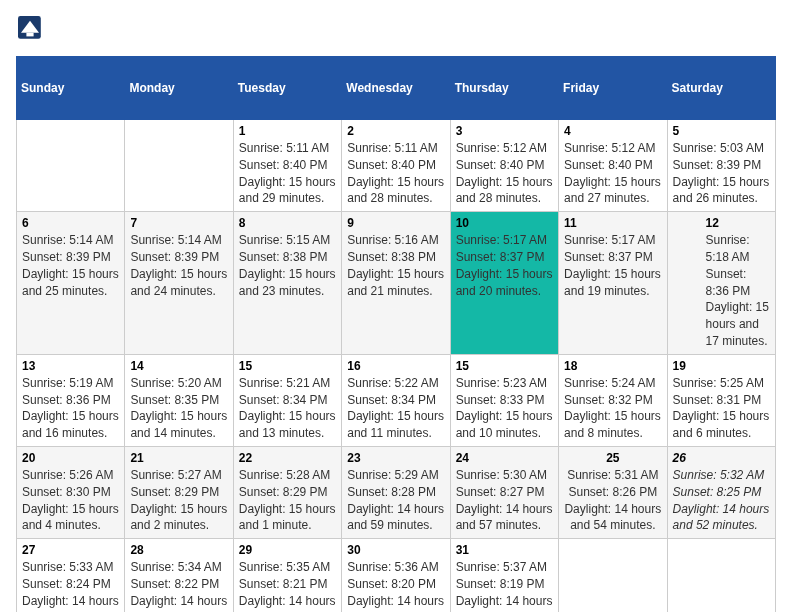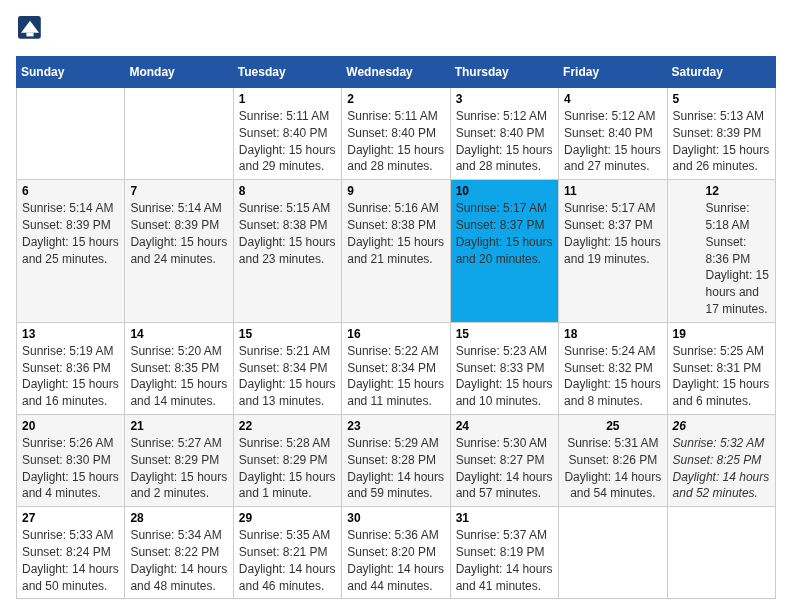--- a/index.html
+++ b/index.html
@@ -45,21 +45,21 @@
       color: #333;
     }
     .calendar {
       width: 100%;
       border-collapse: collapse;
       font-size: 10px;
     }
     .calendar th {
       background: #2255a4;
       color: #fff;
-      padding: 8px 4px;
+      padding: 24px 4px;
       text-align: left;
       font-size: 12px;
       font-weight: bold;
       border: 1px solid #2255a4;
     }
     .calendar td {
       border: 1px solid #ccc;
       vertical-align: top;
       padding: 4px 5px;
       width: 107px;
@@ -147,21 +147,21 @@
         </td>
         <td>
           <span class="day-num">4</span>
           <div class="day-info">Sunrise: 5:12 AM
 Sunset: 8:40 PM
 Daylight: 15 hours
 and 27 minutes.</div>
         </td>
         <td>
           <span class="day-num">5</span>
-          <div class="day-info">Sunrise: 5:13 AM
+          <div class="day-info">Sunrise: 5:03 AM
 Sunset: 8:39 PM
 Daylight: 15 hours
 and 26 minutes.</div>
         </td>
       </tr>
       <tr>
         <td style="background: rgb(245, 245, 245);">
           <span class="day-num">6</span>
           <div class="day-info">Sunrise: 5:14 AM
 Sunset: 8:39 PM
@@ -182,21 +182,21 @@
 Daylight: 15 hours
 and 23 minutes.</div>
         </td>
         <td style="background: rgb(245, 245, 245);">
           <span class="day-num">9</span>
           <div class="day-info">Sunrise: 5:16 AM
 Sunset: 8:38 PM
 Daylight: 15 hours
 and 21 minutes.</div>
         </td>
-        <td style="background: #0ea5e9;">
+        <td style="background: #14b8a6;">
           <span class="day-num">10</span>
           <div class="day-info">Sunrise: 5:17 AM
 Sunset: 8:37 PM
 Daylight: 15 hours
 and 20 minutes.</div>
         </td>
         <td style="background: rgb(245, 245, 245);">
           <span class="day-num">11</span>
           <div class="day-info">Sunrise: 5:17 AM
 Sunset: 8:37 PM

